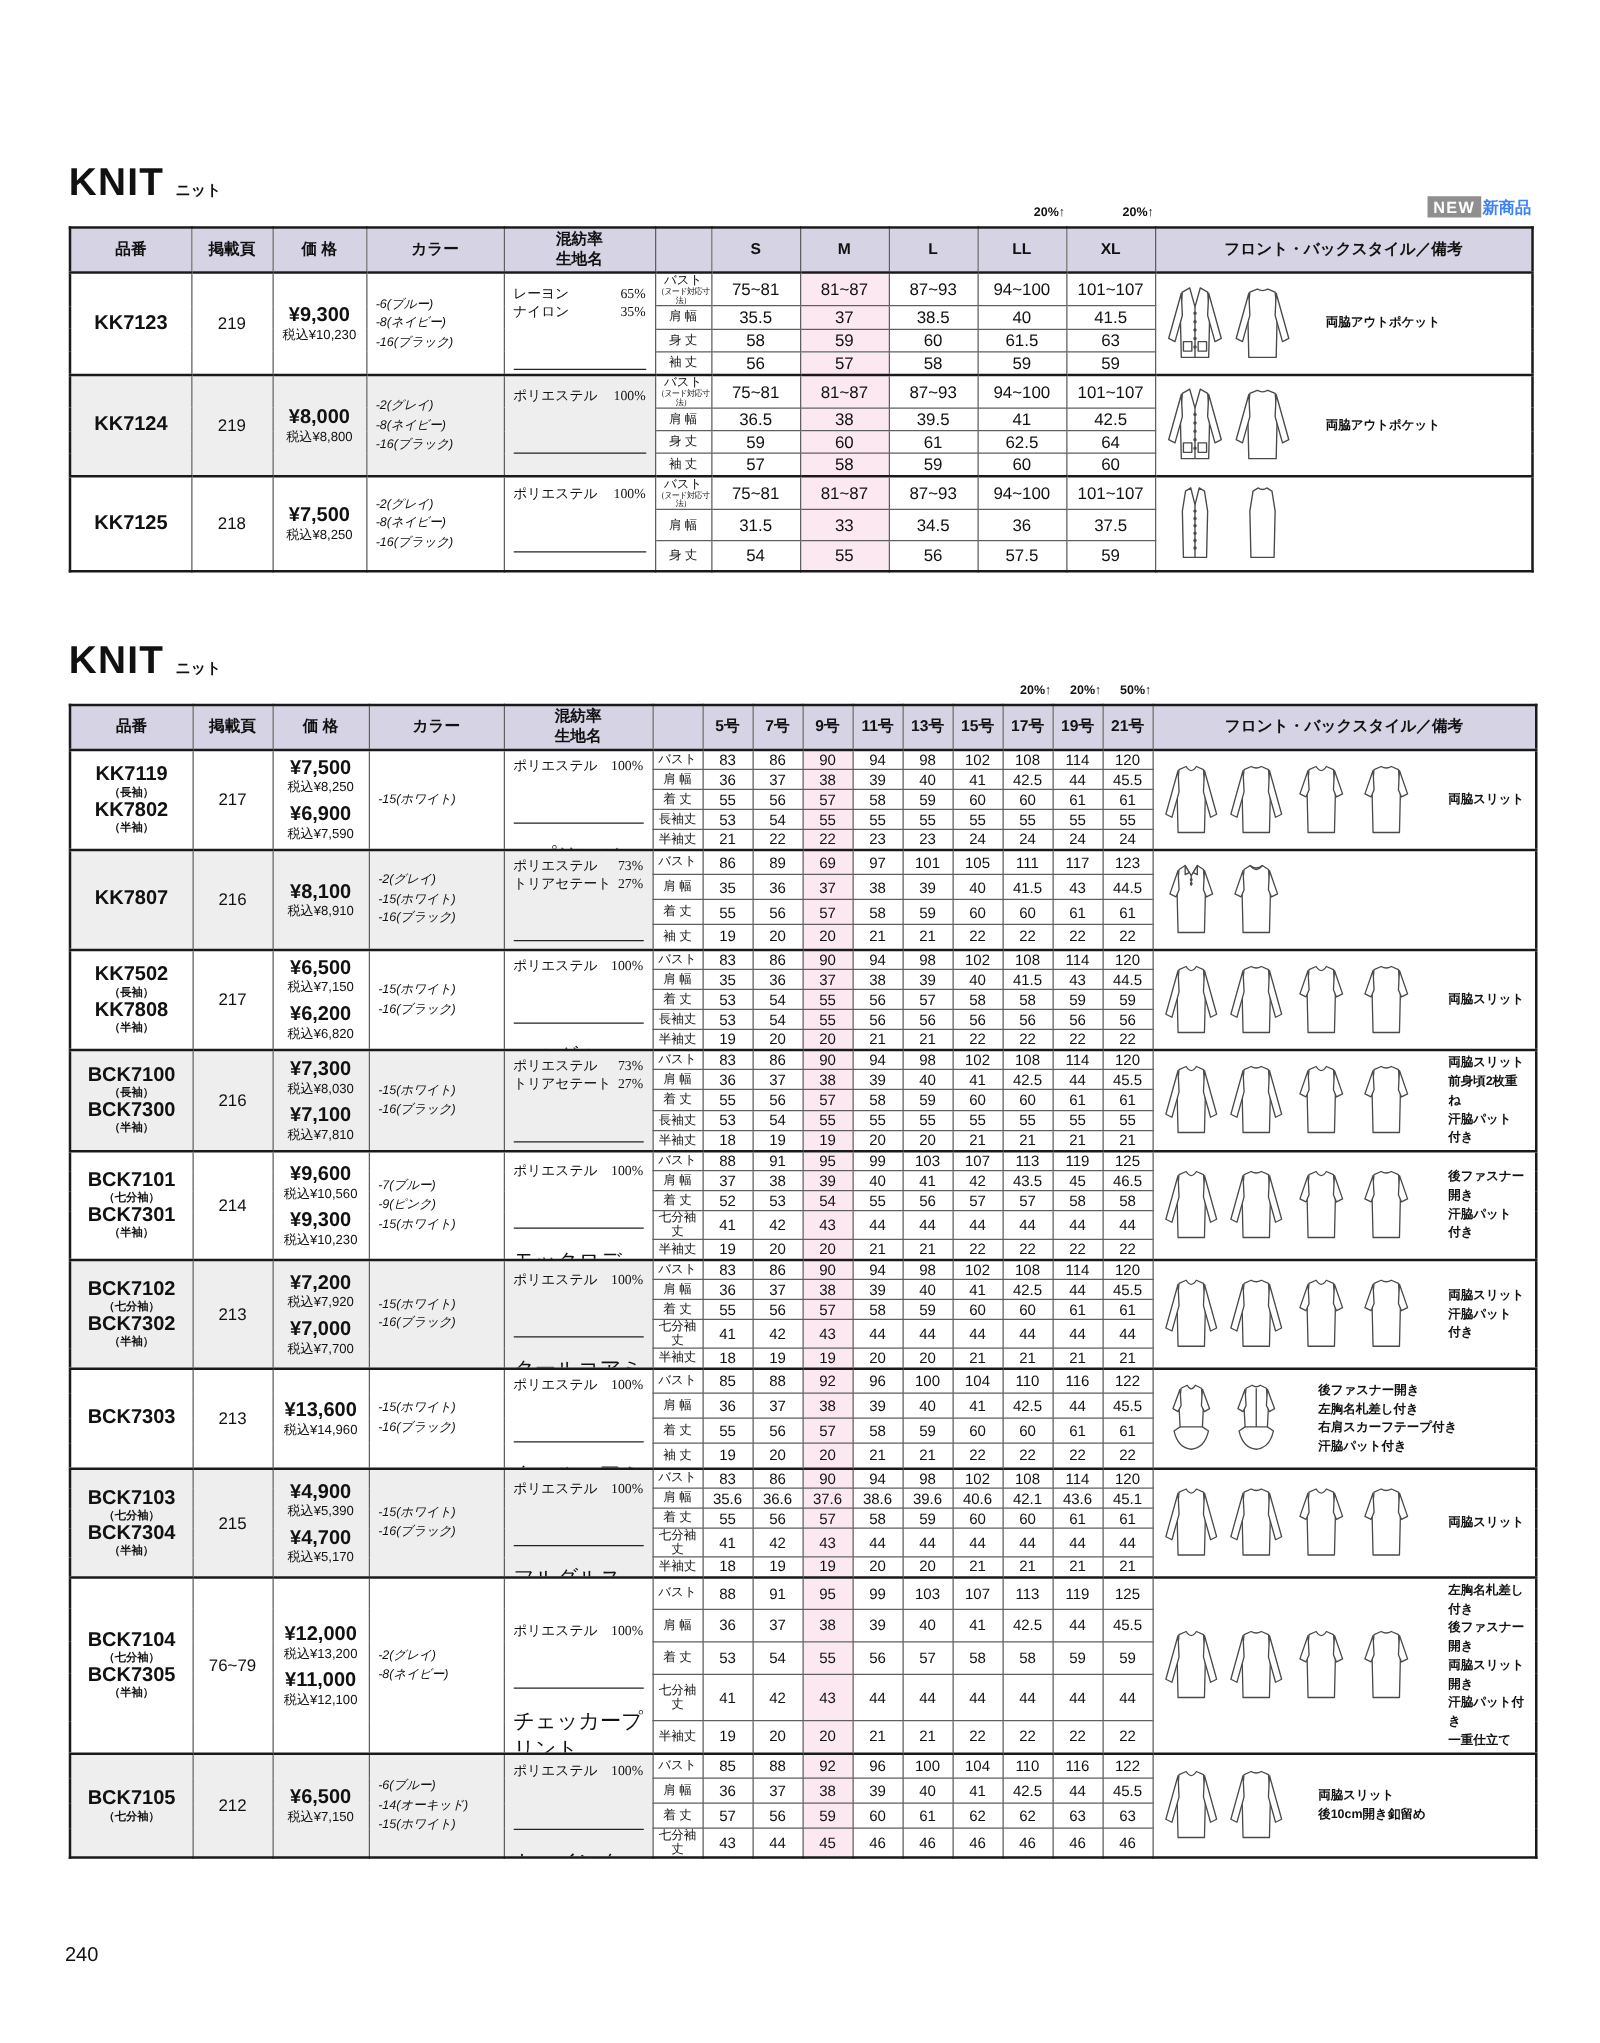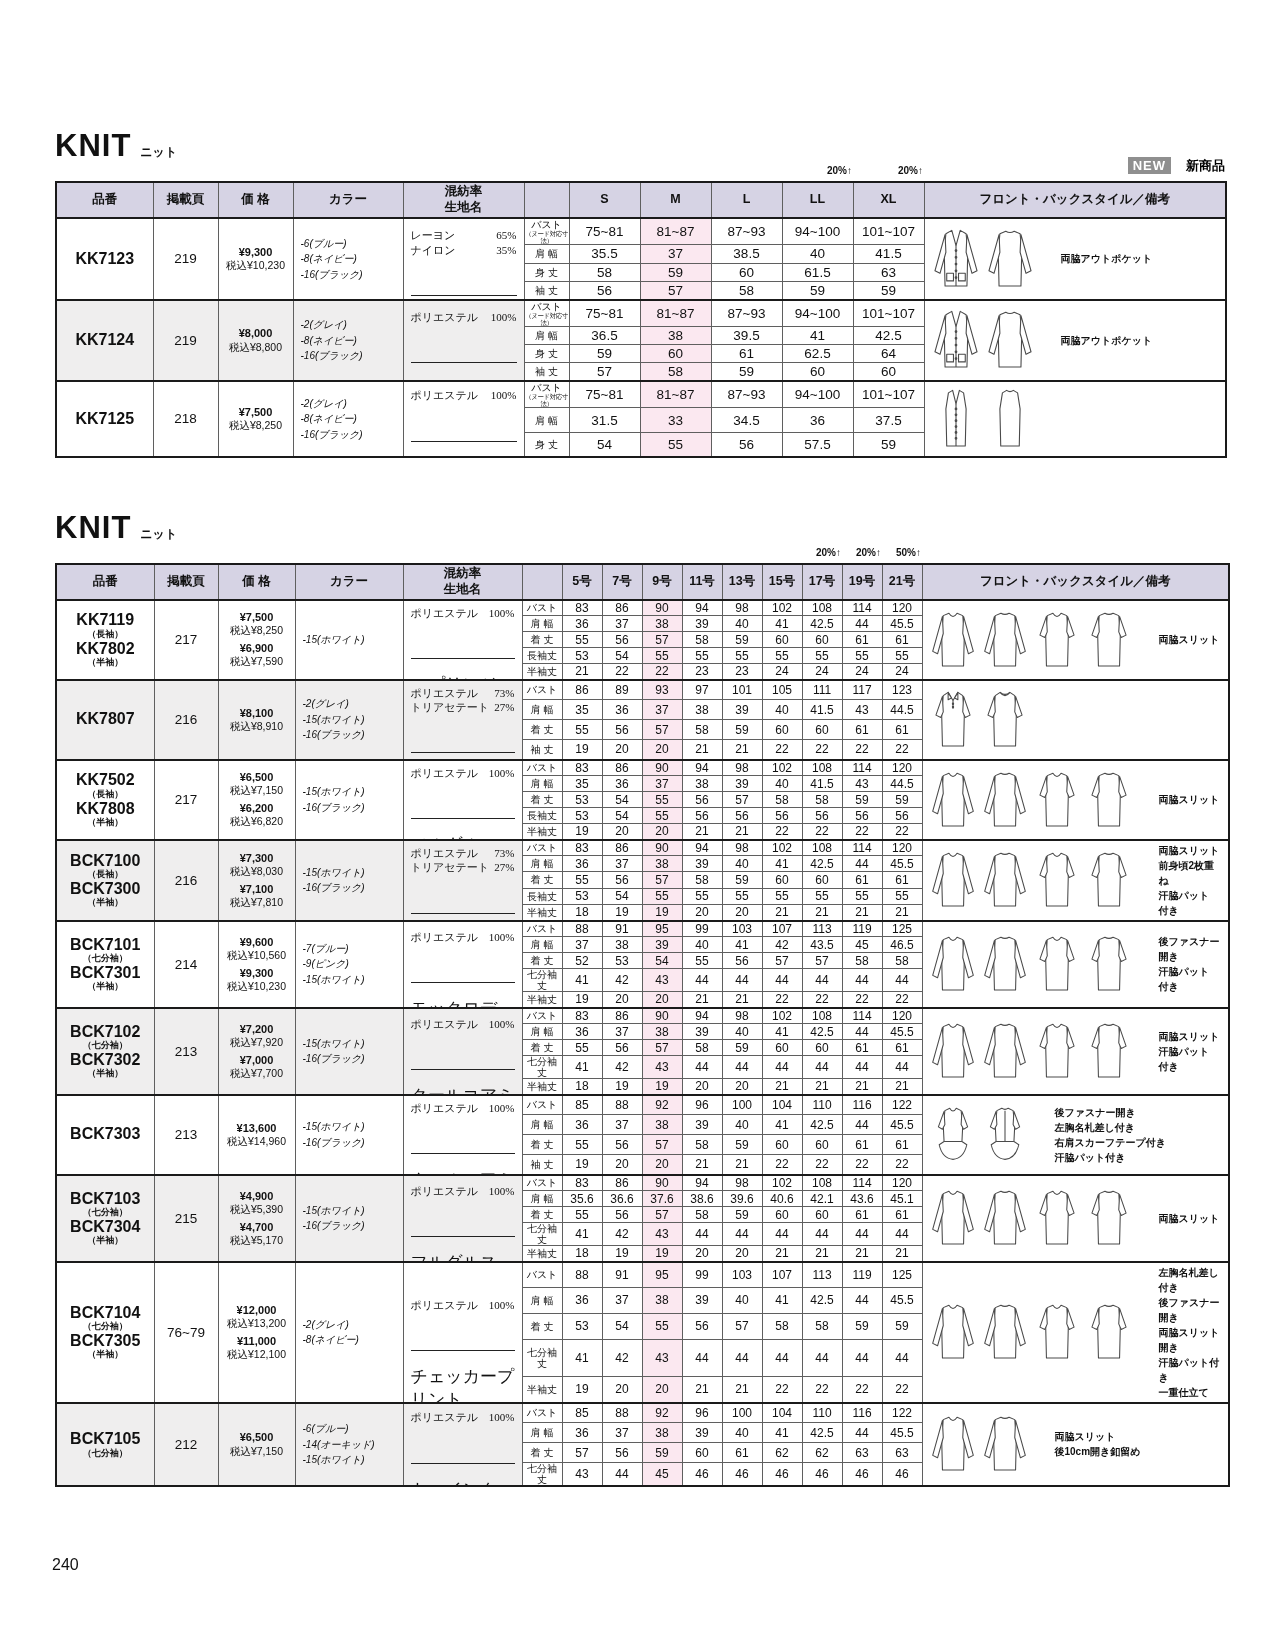--- a/index.html
+++ b/index.html
@@ -9,38 +9,38 @@
   .content{padding:130px 55px 0 55px;}
   .knit-section{position:relative;}
   .knit-section.second{margin-top:54px;}
   .section-head{display:flex;align-items:baseline;margin-bottom:2px;}
   .section-head h1{margin:0;font-size:31px;font-weight:800;letter-spacing:1px;line-height:1;}
   .section-head .subtitle{font-size:12px;font-weight:bold;margin-left:9px;}
   .table-wrap{position:relative;margin-top:20px;}
   .arrows span{position:absolute;top:-16px;font-size:10px;font-weight:bold;text-align:right;}
   .badge-wrap{position:absolute;right:0;top:-24px;font-size:13px;}
   .new-badge{background:#8f8f8f;color:#fff;font-weight:bold;padding:1px 5px;letter-spacing:1px;}
-  .new-badge-text{color:#000000;font-weight:bold;margin-left:15px;}
+  .new-badge-text{color:#3b82f6;font-weight:bold;margin-left:1px;}
 
   table{border-collapse:collapse;table-layout:fixed;border:2px solid #1a1a1a;}
   th,td{border:1px solid #5f5f5f;padding:0;text-align:center;vertical-align:middle;overflow:hidden;}
   thead th{background:#d6d3e4;font-weight:bold;font-size:12.5px;height:34px;
            border-bottom:2px solid #1a1a1a;line-height:1.25;}
   tr.group-start td{border-top:2px solid #1a1a1a;}
   td.alt{background:#efeeee;}
   td.m-label{font-size:10px;line-height:1.1;background:inherit;}
   td.m-label .bust-note{font-size:6.5px;letter-spacing:-0.5px;display:block;}
   td.m-val{background:#fff;font-size:13.5px;}
   table.t1 td.m-val{font-size:12px;}
   td.m-val.hl{background:#fbe8f0;}
   td.code-cell{font-weight:bold;}
   .code{font-size:16px;font-weight:bold;line-height:1.15;}
   .code-note{font-size:9px;font-weight:bold;line-height:1.1;}
   td.page-cell{font-size:13.5px;}
-  .price-main{font-size:11px;font-weight:bold;line-height:1.2;}
+  .price-main{font-size:16px;font-weight:bold;line-height:1.2;}
   .price-tax{font-size:10.5px;line-height:1.2;}
   .price-pair + .price-pair{margin-top:5px;}
   td.color-cell{text-align:left;font-style:italic;}
   .color-line{font-size:10px;line-height:1.55;padding-left:7px;}
   .fab-wrap{display:flex;flex-direction:column;justify-content:space-between;
             padding:5px 7px 3px 7px;text-align:left;}
   .blend-row{display:flex;justify-content:space-between;font-size:11px;line-height:1.3;font-family:Liberation Serif, serif;}
   .fabric-name{border-top:1.5px solid #222;padding-top:14px;font-size:17px;margin-top:38px;}
   td.remarks-cell{background:inherit;}
   .remark-wrap{display:flex;align-items:center;padding:2px 4px;gap:2px;}
@@ -553,21 +553,21 @@
                         <span>トリアセテート</span>
                         <span>27%</span>
                       </div>
                     </div>
                     <div class="fabric-name">トリアセスムース</div>
                   </div>
                 </td>
                 <td class="m-label alt"><span>バスト</span></td>
                 <td class="m-val">86</td>
                 <td class="m-val">89</td>
-                <td class="m-val hl">93</td>
+                <td class="m-val hl">69</td>
                 <td class="m-val">97</td>
                 <td class="m-val">101</td>
                 <td class="m-val">105</td>
                 <td class="m-val">111</td>
                 <td class="m-val">117</td>
                 <td class="m-val">123</td>
                 <td class="remarks-cell alt" rowspan="4">
                   <div class="remark-wrap">
                     <div class="garments">
                       <svg viewBox="0 0 64 76" width="52" height="62">

